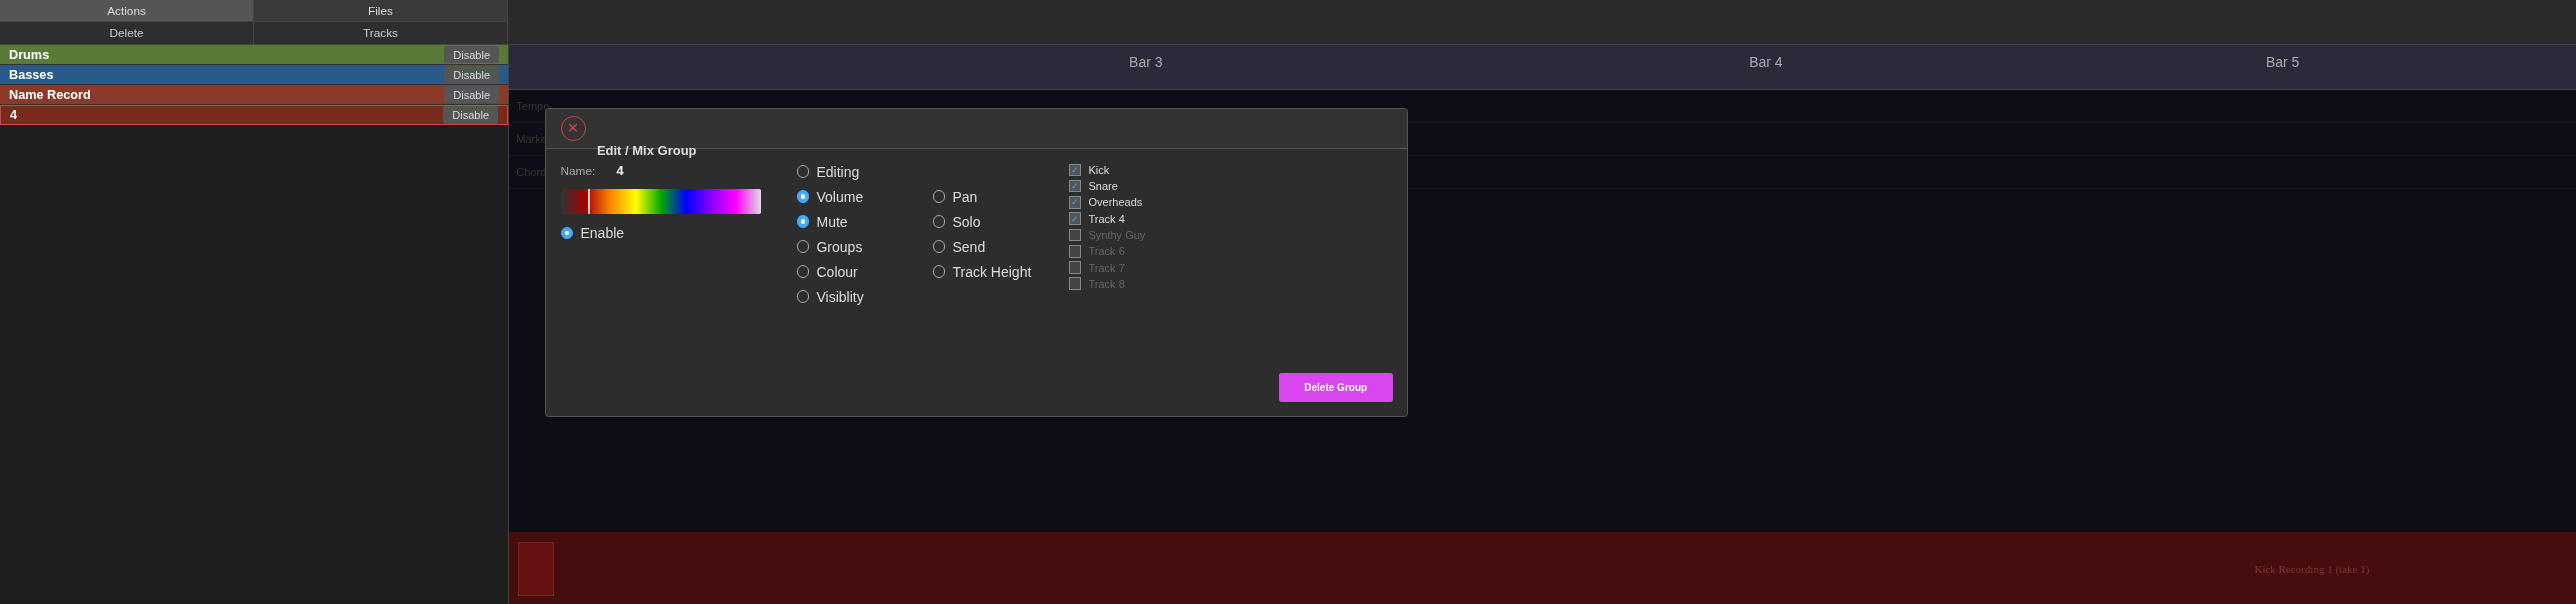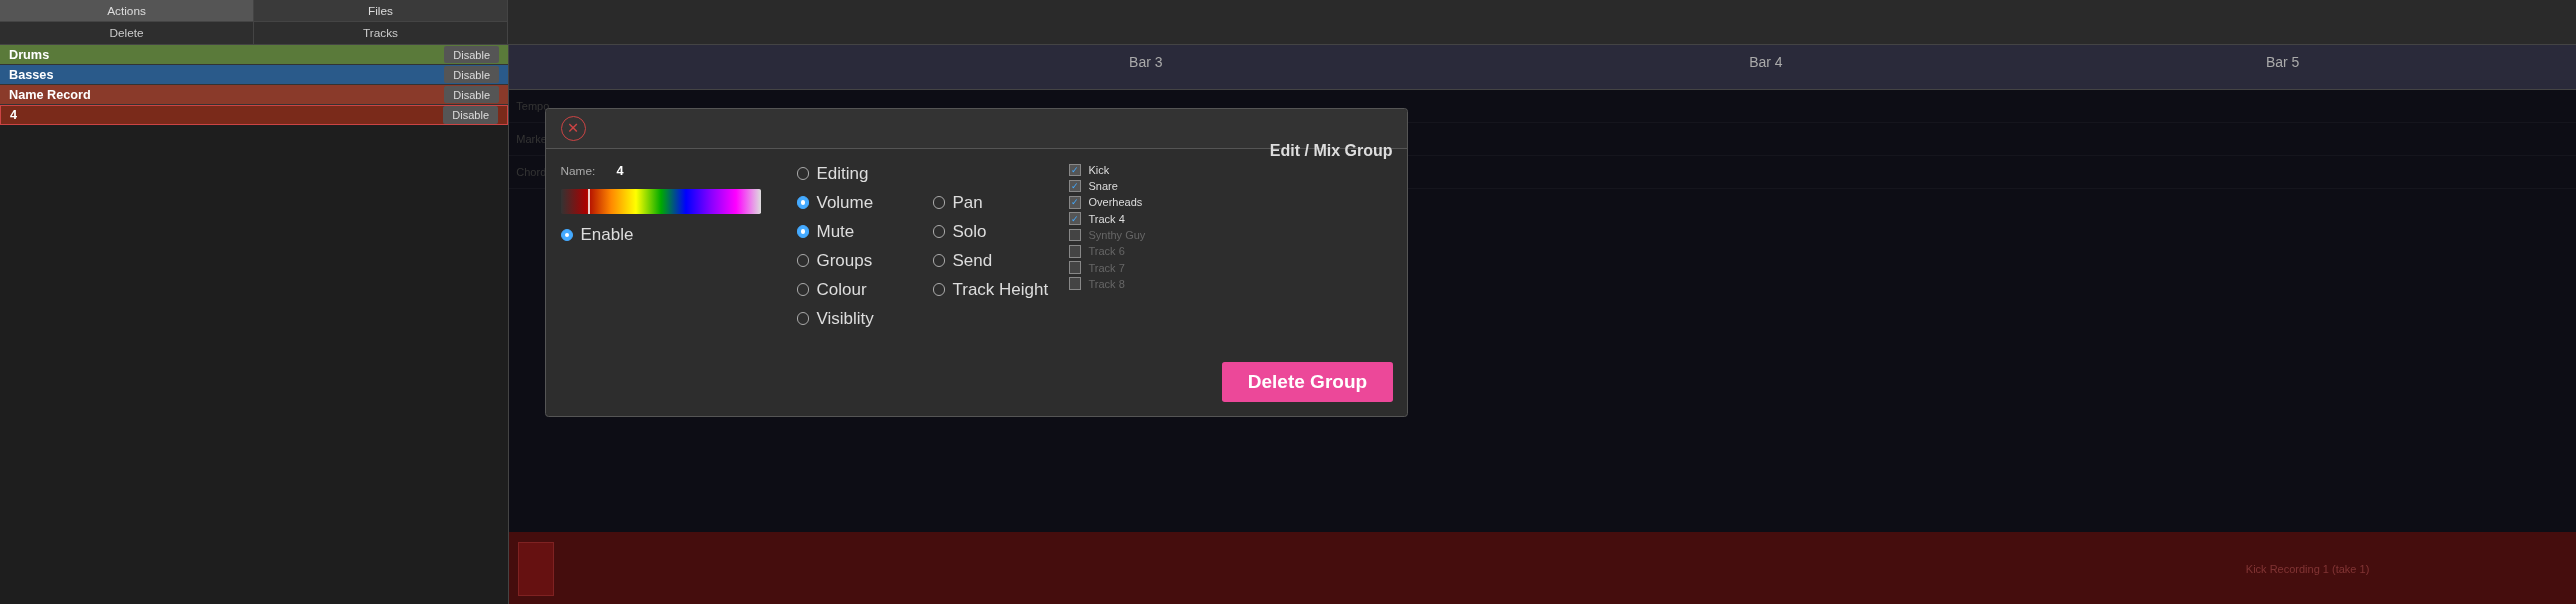--- a/index.html
+++ b/index.html
@@ -183,20 +183,21 @@
     
     .bottom-red {
       position: absolute;
       bottom: 0;
       left: 0;
       right: 0;
       height: 73px;
       background: #8b1a1a;
       display: flex;
       align-items: center;
+      font-family: Liberation Serif, serif;
     }
 
     
     .modal-overlay {
       position: absolute;
       top: 0; left: 0; right: 0; bottom: 0;
       background: rgba(0,0,0,0.5);
       display: flex;
       align-items: flex-start;
       justify-content: flex-start;
@@ -235,23 +236,23 @@
       font-size: 14.5px;
       cursor: pointer;
       display: flex;
       align-items: center;
       justify-content: center;
       margin-right: 11px;
       flex-shrink: 0;
     }
     .modal-title {
       flex: 1;
-      text-align: right;
+      text-align: left;
       color: #ddd;
-      font-size: 16px;
+      font-size: 13px;
       font-weight: bold;
       margin-top: 44px;
     }
 
     .modal-body {
       display: flex;
       flex: 1;
       padding: 14.5px;
       gap: 18px;
     }
@@ -318,21 +319,21 @@
     }
     .radio-circle.selected::after {
       content: '';
       width: 4.5px;
       height: 4.5px;
       border-radius: 50%;
       background: #fff;
     }
     .radio-label {
       color: #ddd;
-      font-size: 17px;
+      font-size: 14px;
     }
 
     
     .modal-center {
       display: flex;
       flex-direction: column;
       gap: 9px;
       min-width: 254px;
     }
 
@@ -377,25 +378,25 @@
     }
     .track-name.dim {
       color: #666;
     }
 
     
     .delete-group-btn {
       position: absolute;
       bottom: 14.5px;
       right: 14.5px;
-      background: #ec4899;
+      background: #d946ef;
       color: #fff;
       border: none;
       padding: 9px 25.4px;
-      font-size: 19px;
+      font-size: 10px;
       font-weight: bold;
       cursor: pointer;
       border-radius: 2.7px;
     }
   </style>
 </head>
 <body>
 
 <div class="top-nav">
   <div class="nav-col">

